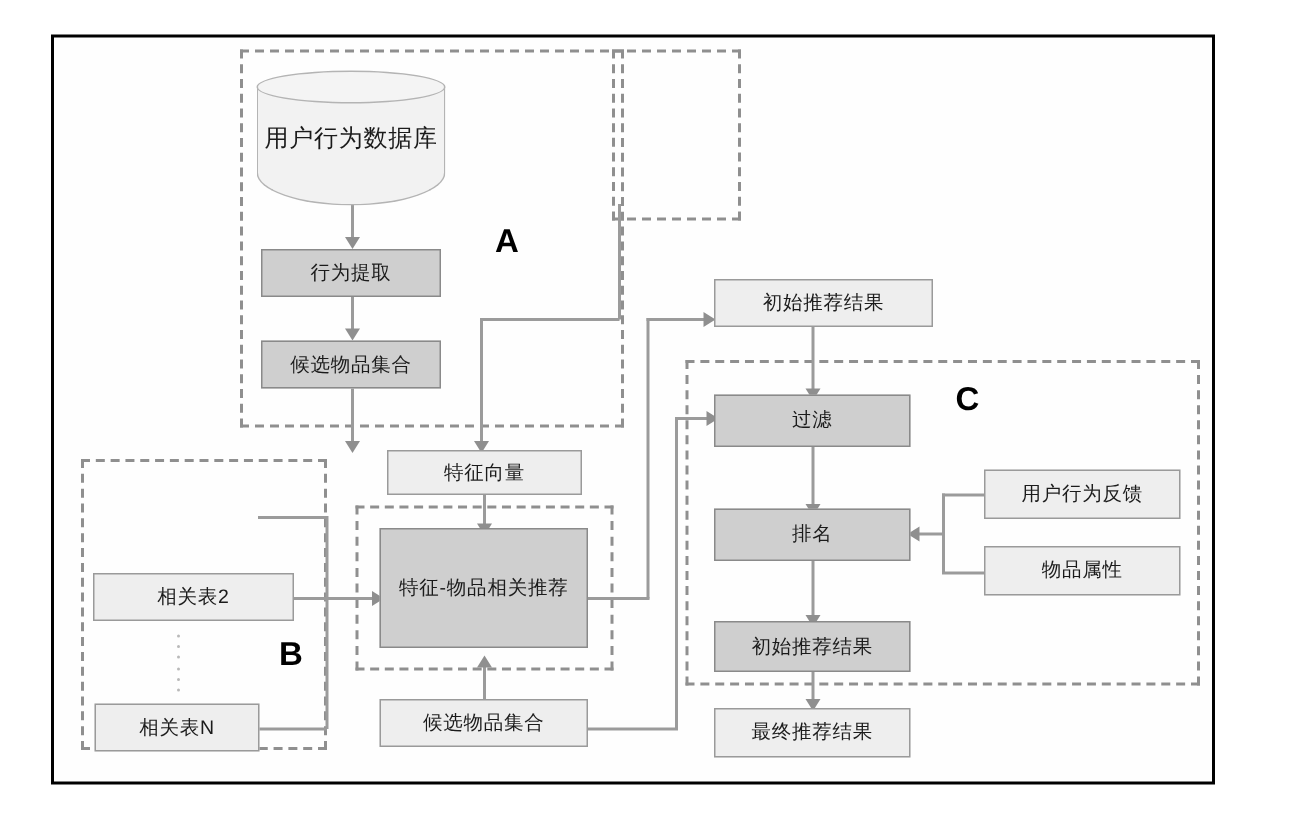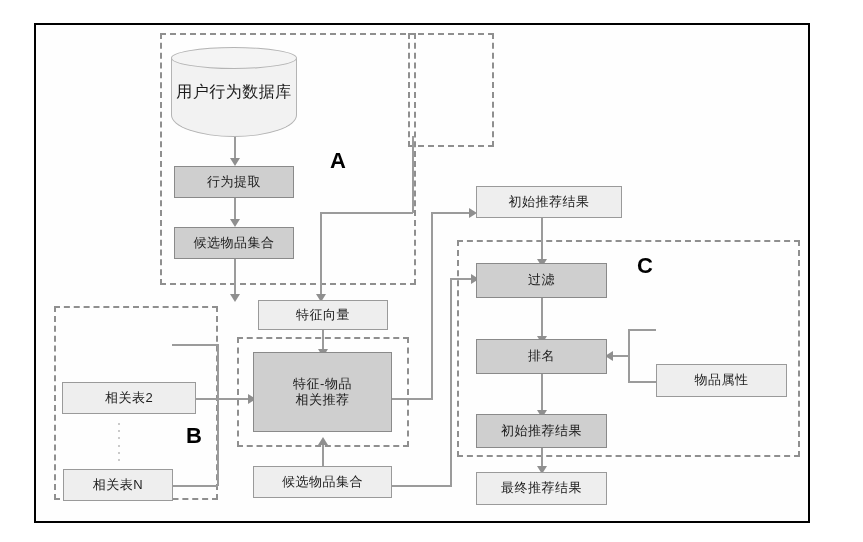--- a/index.html
+++ b/index.html
@@ -148,32 +148,33 @@
     <i></i>
       <i></i>
       <i></i>
       <i></i>
       <i></i>
       <i></i>
   </div>
 
   <div class="node light" style="left:63px;top:469px;width:110px;height:32px;">相关表N</div>
 
-  <div class="node dark" style="left:253px;top:352px;width:139px;height:80px;flex-direction:column;">
+  <div class="node dark" style="left:253px;top:352px;width:139px;height:80px;flex-direction:row;">
     <span>特征-物品</span>
     <span>相关推荐</span>
   </div>
 
   <div class="node light" style="left:253px;top:466px;width:139px;height:32px;">候选物品集合</div>
 
   <div class="node light" style="left:476px;top:186px;width:146px;height:32px;">初始推荐结果</div>
 
   <div class="node dark" style="left:476px;top:263px;width:131px;height:35px;">过滤</div>
 
   <div class="node dark" style="left:476px;top:339px;width:131px;height:35px;">排名</div>
 
+  <div class="node light" style="left:656px;top:313px;width:131px;height:33px;">用户行为反馈</div>
 
   <div class="node light" style="left:656px;top:364px;width:131px;height:33px;">物品属性</div>
 
   <div class="node dark" style="left:476px;top:414px;width:131px;height:34px;">初始推荐结果</div>
 
   <div class="node light" style="left:476px;top:472px;width:131px;height:33px;">最终推荐结果</div>
 </div>
 
 </body></html>

